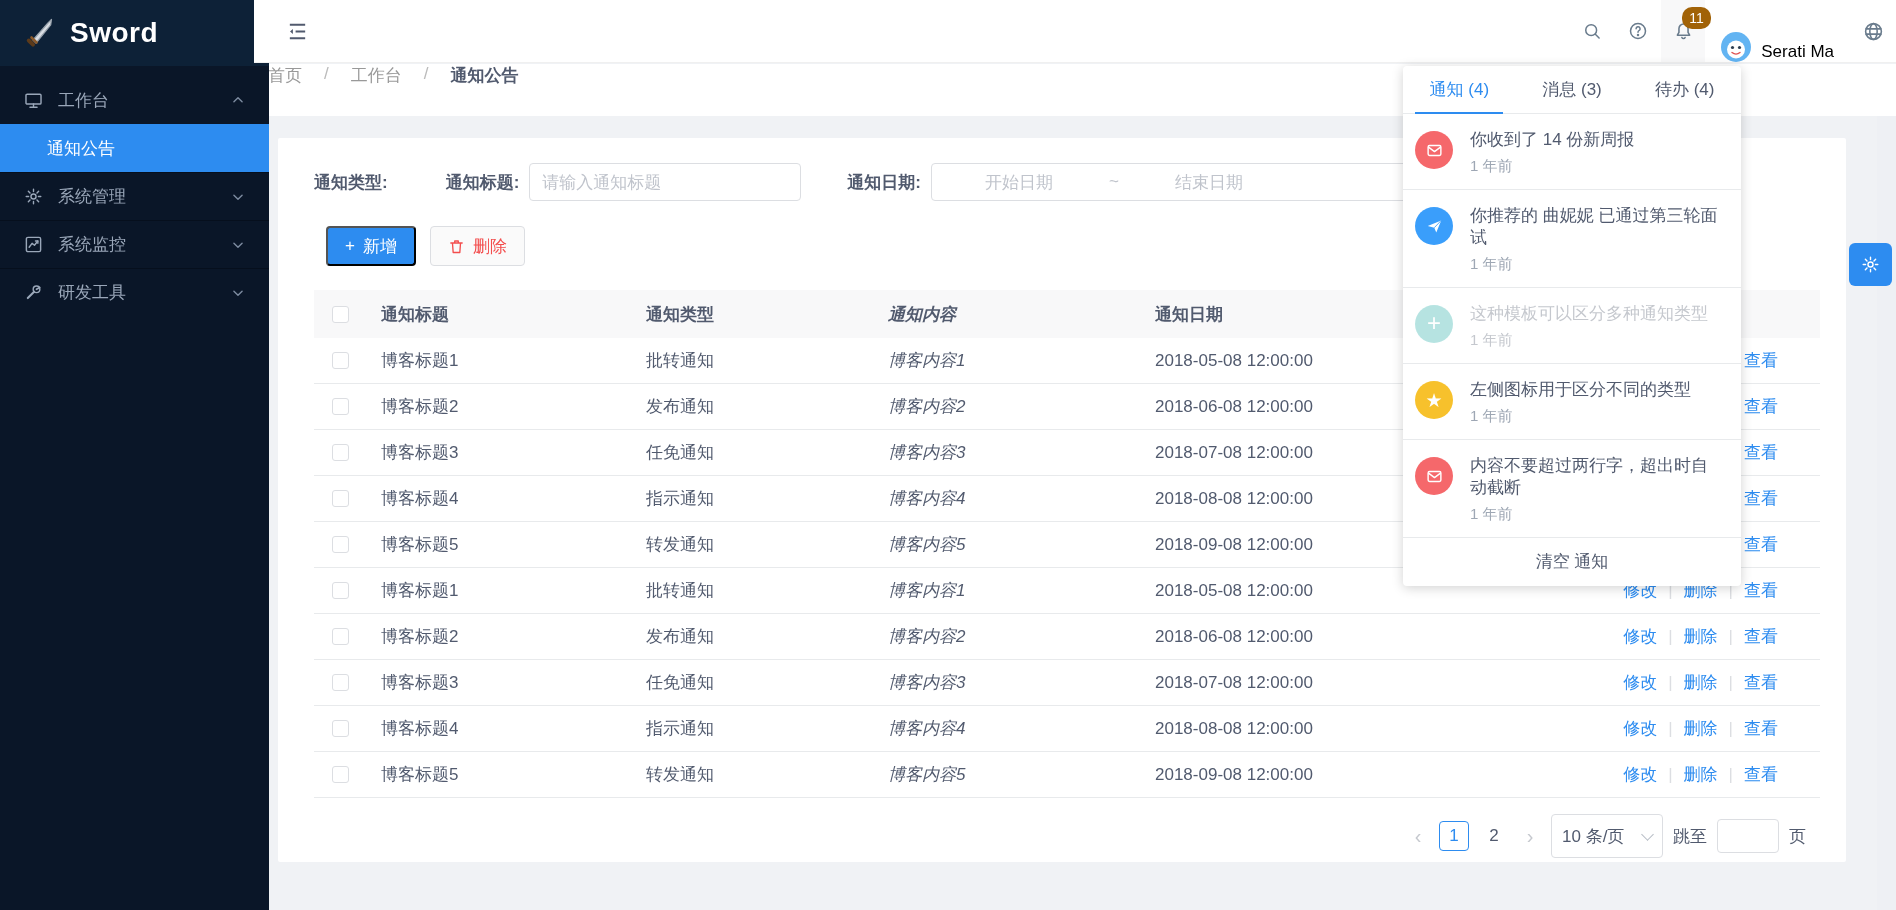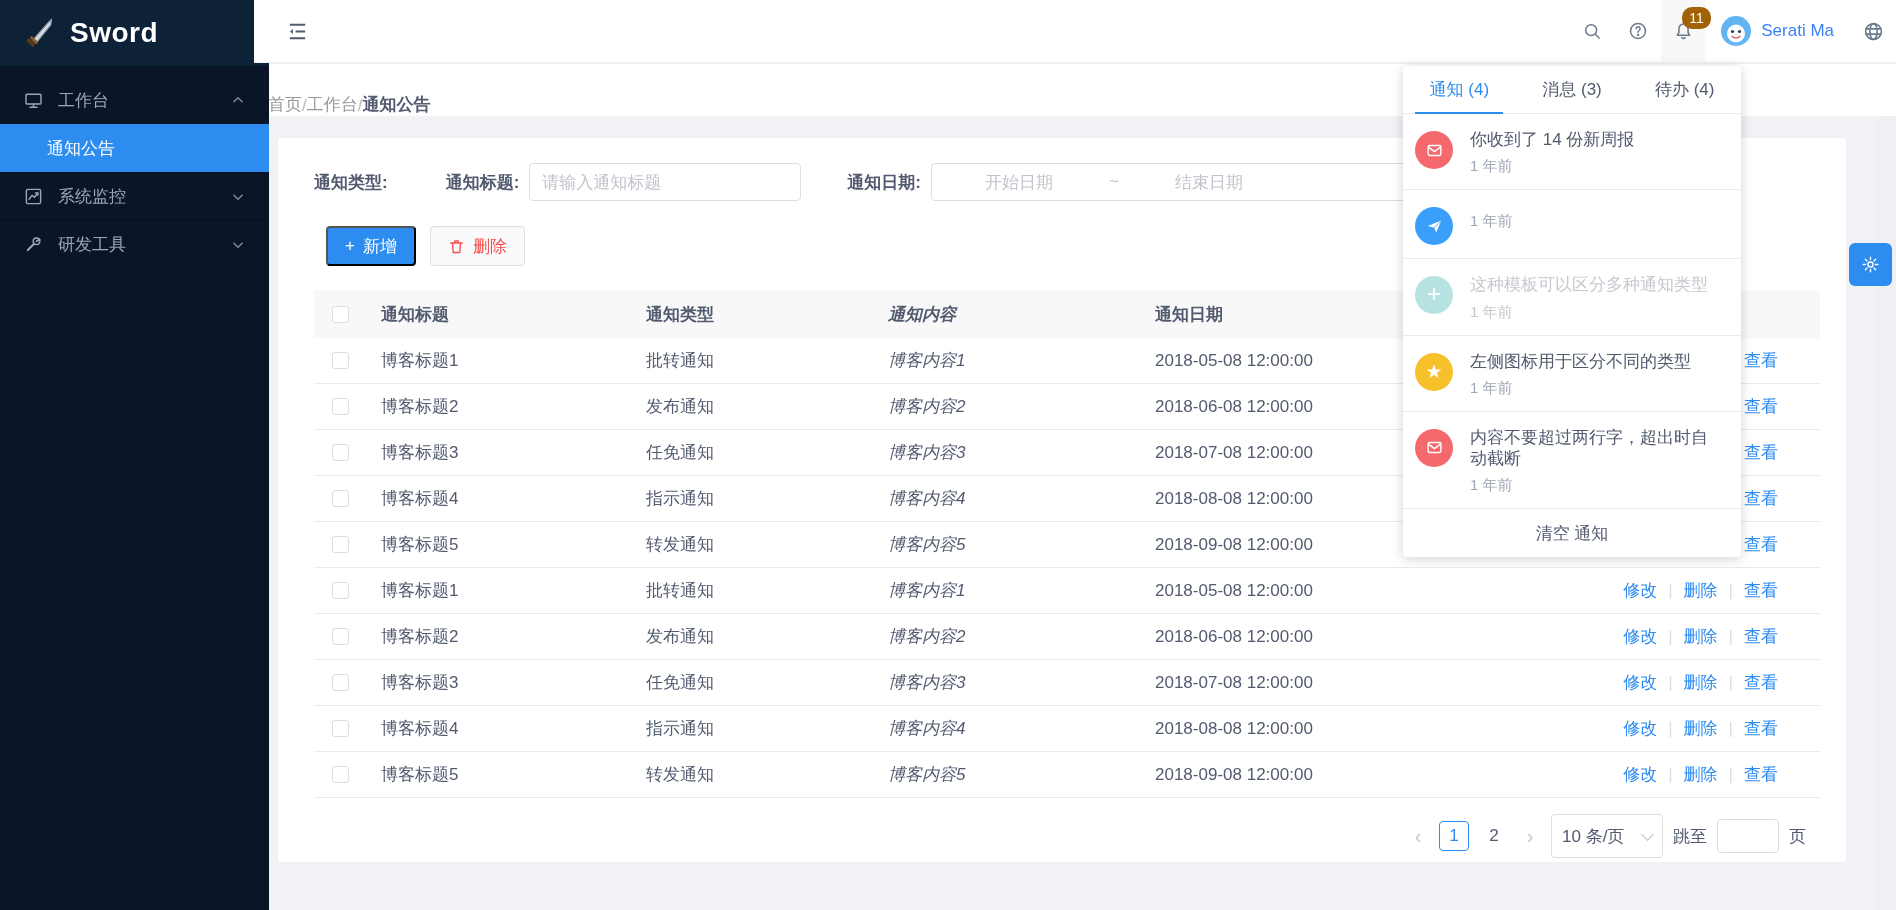--- a/index.html
+++ b/index.html
@@ -26,25 +26,25 @@
 
   
   .header { position:absolute; left:254px; top:0; right:0; height:63px; background:#fff;
             display:flex; align-items:center; border-bottom:1px solid #f0f0f0; z-index:30; }
   .collapse-btn { margin-left:32px; color:#515a6e; cursor:pointer; }
   .header-right { margin-left:auto; display:flex; align-items:stretch; height:100%; }
   .hicon { width:46px; display:flex; align-items:center; justify-content:center; color:#697b8c; cursor:pointer; }
   .bell-wrap { width:44px; background:#f8f8f9; position:relative; }
   .badge { position:absolute; top:7px; left:21px; background:#a16207; color:#fff; font-size:14px;
            line-height:1; padding:4px 7px; border-radius:10px; font-weight:normal; }
-  .user { display:flex; align-items:center; gap:10px; padding:0 16px; color:#3b82f6; cursor:pointer; }
+  .user { display:flex; align-items:flex-end; gap:10px; padding:0 16px; color:#000000; cursor:pointer; }
 
   
   .breadcrumb-bar { position:absolute; left:254px; top:64px; right:0; height:52px; background:#fff;
-                    display:flex; align-items:flex-end; gap:0; padding-left:14px; color:#999; }
+                    display:flex; align-items:flex-start; gap:22px; padding-left:14px; color:#999; }
   .bc-sep { color:#bbb; }
   .bc-link { cursor:pointer; }
   .bc-current { color:#515a6e; font-weight:bold; }
 
   
   .card { position:absolute; left:278px; top:138px; width:1568px; height:724px; background:#fff;
           border-radius:2px; padding:24px 26px 0 36px; }
 
   .filter-row { display:flex; align-items:center; }
   .f-label { font-weight:bold; color:#515a6e; margin-right:10px; white-space:nowrap; }
@@ -141,20 +141,34 @@
           </svg>
         </span>
         <span class="mi-label">工作台</span>
         <span class="chev">
           <svg width="14" height="14" viewBox="0 0 24 24" fill="none" stroke="currentColor" stroke-width="2.4" stroke-linecap="round" stroke-linejoin="round">
             <polyline points="5,15 12,8 19,15"></polyline>
           </svg>
         </span>
       </div>
       <div class="sub-item active">通知公告</div>
+      <div class="menu-item group-divider">
+        <span>
+          <svg width="19" height="19" viewBox="0 0 24 24" fill="none" stroke="currentColor" stroke-width="1.8" stroke-linecap="round" stroke-linejoin="round">
+            <circle cx="12" cy="12" r="3.2"></circle>
+            <path d="M12 2.8v3M12 18.2v3M2.8 12h3M18.2 12h3M5.5 5.5l2.1 2.1M16.4 16.4l2.1 2.1M18.5 5.5l-2.1 2.1M7.6 16.4l-2.1 2.1"></path>
+          </svg>
+        </span>
+        <span class="mi-label">系统管理</span>
+        <span class="chev">
+          <svg width="14" height="14" viewBox="0 0 24 24" fill="none" stroke="currentColor" stroke-width="2.4" stroke-linecap="round" stroke-linejoin="round">
+            <polyline points="5,9 12,16 19,9"></polyline>
+          </svg>
+        </span>
+      </div>
       <div class="menu-item group-divider">
         <span>
           <svg width="19" height="19" viewBox="0 0 24 24" fill="none" stroke="currentColor" stroke-width="1.8" stroke-linecap="round" stroke-linejoin="round">
             <rect x="3" y="3" width="18" height="18" rx="2"></rect>
             <polyline points="6.5,15.5 10.2,10.5 13.2,13 17.5,7.5"></polyline>
             <path d="M14.5 7.5h3v3"></path>
           </svg>
         </span>
         <span class="mi-label">系统监控</span>
         <span class="chev">
@@ -482,20 +496,21 @@
         </div>
       </div>
       <div class="nitem">
         <span class="ncircle" style="background: rgb(58, 158, 251);">
           <svg width="17" height="17" viewBox="0 0 24 24" fill="#fff">
             <path d="M2.5 11.2 21.5 3.5l-7 17-2.8-6.8z"></path>
             <path d="M11.7 13.7 21.5 3.5" stroke="#3a9efb" stroke-width="1.2"></path>
           </svg>
         </span>
         <div>
+          <div class="ntitle">你推荐的 曲妮妮 已通过第三轮面试</div>
           <div class="ntime">1 年前</div>
         </div>
       </div>
       <div class="nitem read">
         <span class="ncircle" style="background: rgb(111, 201, 197);">
           <span style="font-size:24px;line-height:1;margin-top:-2px">+</span>
         </span>
         <div>
           <div class="ntitle">这种模板可以区分多种通知类型</div>
           <div class="ntime">1 年前</div>

